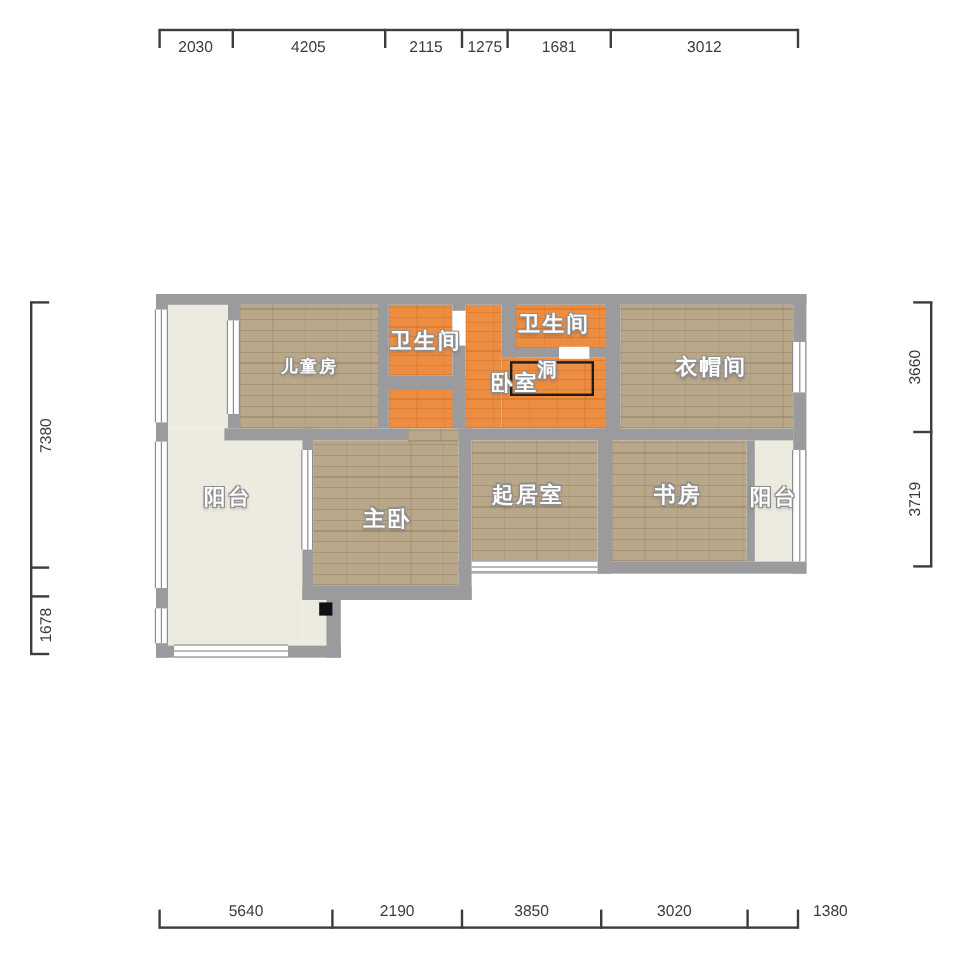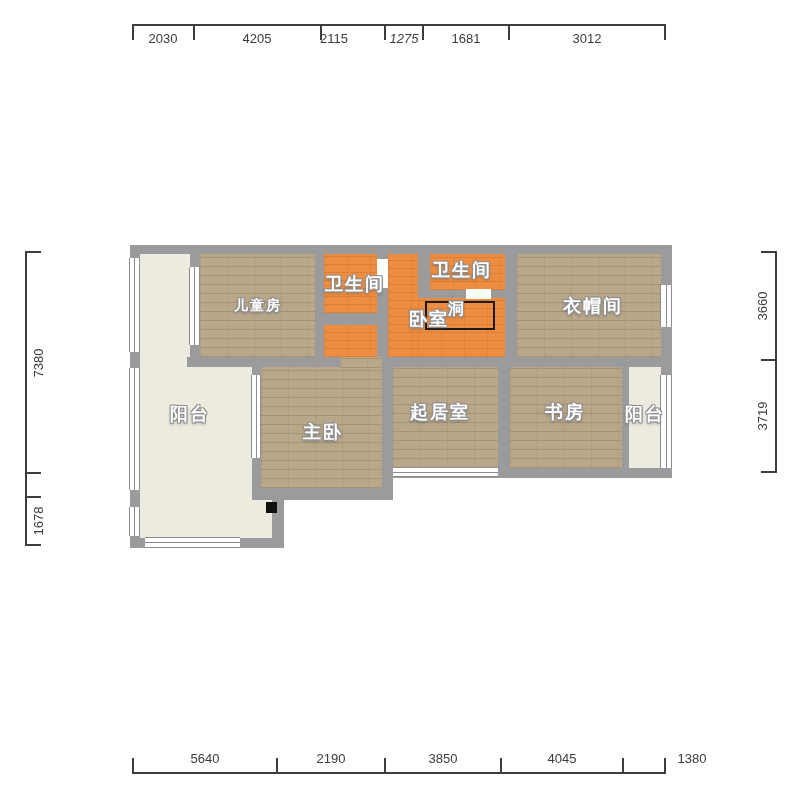--- a/index.html
+++ b/index.html
@@ -123,37 +123,37 @@
       <div class="dim-line" style="left: 133px; top: 24px; width: 532px; height: 2px; position: absolute;"></div>
       <div class="dim-tick" style="left: 132px; top: 24px; width: 2px; height: 16px; position: absolute;"></div>
       <div class="dim-tick" style="left: 193px; top: 24px; width: 2px; height: 16px; position: absolute;"></div>
       <div class="dim-tick" style="left: 320px; top: 24px; width: 2px; height: 16px; position: absolute;"></div>
       <div class="dim-tick" style="left: 384px; top: 24px; width: 2px; height: 16px; position: absolute;"></div>
       <div class="dim-tick" style="left: 422px; top: 24px; width: 2px; height: 16px; position: absolute;"></div>
       <div class="dim-tick" style="left: 508px; top: 24px; width: 2px; height: 16px; position: absolute;"></div>
       <div class="dim-tick" style="left: 664px; top: 24px; width: 2px; height: 16px; position: absolute;"></div>
       <div class="dim-label h" style="left: 163px; top: 31px; width: auto; height: auto; position: absolute;">2030</div>
       <div class="dim-label h" style="left: 257px; top: 31px; width: auto; height: auto; position: absolute;">4205</div>
-      <div class="dim-label h" style="left: 334px; top: 31px; width: auto; height: auto; position: absolute;">2115</div>
-      <div class="dim-label h" style="left: 404px; top: 31px; width: auto; height: auto; position: absolute; font-style: italic;">1275</div>
+      <div class="dim-label h" style="left: 355px; top: 31px; width: auto; height: auto; position: absolute;">2115</div>
+      <div class="dim-label h" style="left: 404px; top: 31px; width: auto; height: auto; position: absolute;">1275</div>
       <div class="dim-label h" style="left: 466px; top: 31px; width: auto; height: auto; position: absolute;">1681</div>
       <div class="dim-label h" style="left: 587px; top: 31px; width: auto; height: auto; position: absolute;">3012</div>
     </div>
   <div id="ruler-bottom">
       <div class="dim-line" style="left: 133px; top: 772px; width: 532px; height: 2px; position: absolute;"></div>
       <div class="dim-tick" style="left: 132px; top: 758px; width: 2px; height: 16px; position: absolute;"></div>
       <div class="dim-tick" style="left: 276px; top: 758px; width: 2px; height: 16px; position: absolute;"></div>
       <div class="dim-tick" style="left: 384px; top: 758px; width: 2px; height: 16px; position: absolute;"></div>
       <div class="dim-tick" style="left: 500px; top: 758px; width: 2px; height: 16px; position: absolute;"></div>
       <div class="dim-tick" style="left: 622px; top: 758px; width: 2px; height: 16px; position: absolute;"></div>
       <div class="dim-tick" style="left: 664px; top: 758px; width: 2px; height: 16px; position: absolute;"></div>
       <div class="dim-label h" style="left: 205px; top: 751px; width: auto; height: auto; position: absolute;">5640</div>
       <div class="dim-label h" style="left: 331px; top: 751px; width: auto; height: auto; position: absolute;">2190</div>
       <div class="dim-label h" style="left: 443px; top: 751px; width: auto; height: auto; position: absolute;">3850</div>
-      <div class="dim-label h" style="left: 562px; top: 751px; width: auto; height: auto; position: absolute;">4045</div>
+      <div class="dim-label h" style="left: 562px; top: 751px; width: auto; height: auto; position: absolute;">3020</div>
       <div class="dim-label h" style="left: 644px; top: 751px; width: auto; height: auto; position: absolute; margin-left: 48px;">1380</div>
     </div>
   <div id="ruler-left">
       <div class="dim-line" style="left: 25px; top: 252px; width: 2px; height: 293px; position: absolute;"></div>
       <div class="dim-tick" style="left: 25px; top: 251px; width: 16px; height: 2px; position: absolute;"></div>
       <div class="dim-tick" style="left: 25px; top: 472px; width: 16px; height: 2px; position: absolute;"></div>
       <div class="dim-tick" style="left: 25px; top: 496px; width: 16px; height: 2px; position: absolute;"></div>
       <div class="dim-tick" style="left: 25px; top: 544px; width: 16px; height: 2px; position: absolute;"></div>
       <div class="dim-label v" style="left: 38px; top: 363px; width: auto; height: auto; position: absolute;">7380</div>
       <div class="dim-label v" style="left: 38px; top: 521px; width: auto; height: auto; position: absolute;">1678</div>

